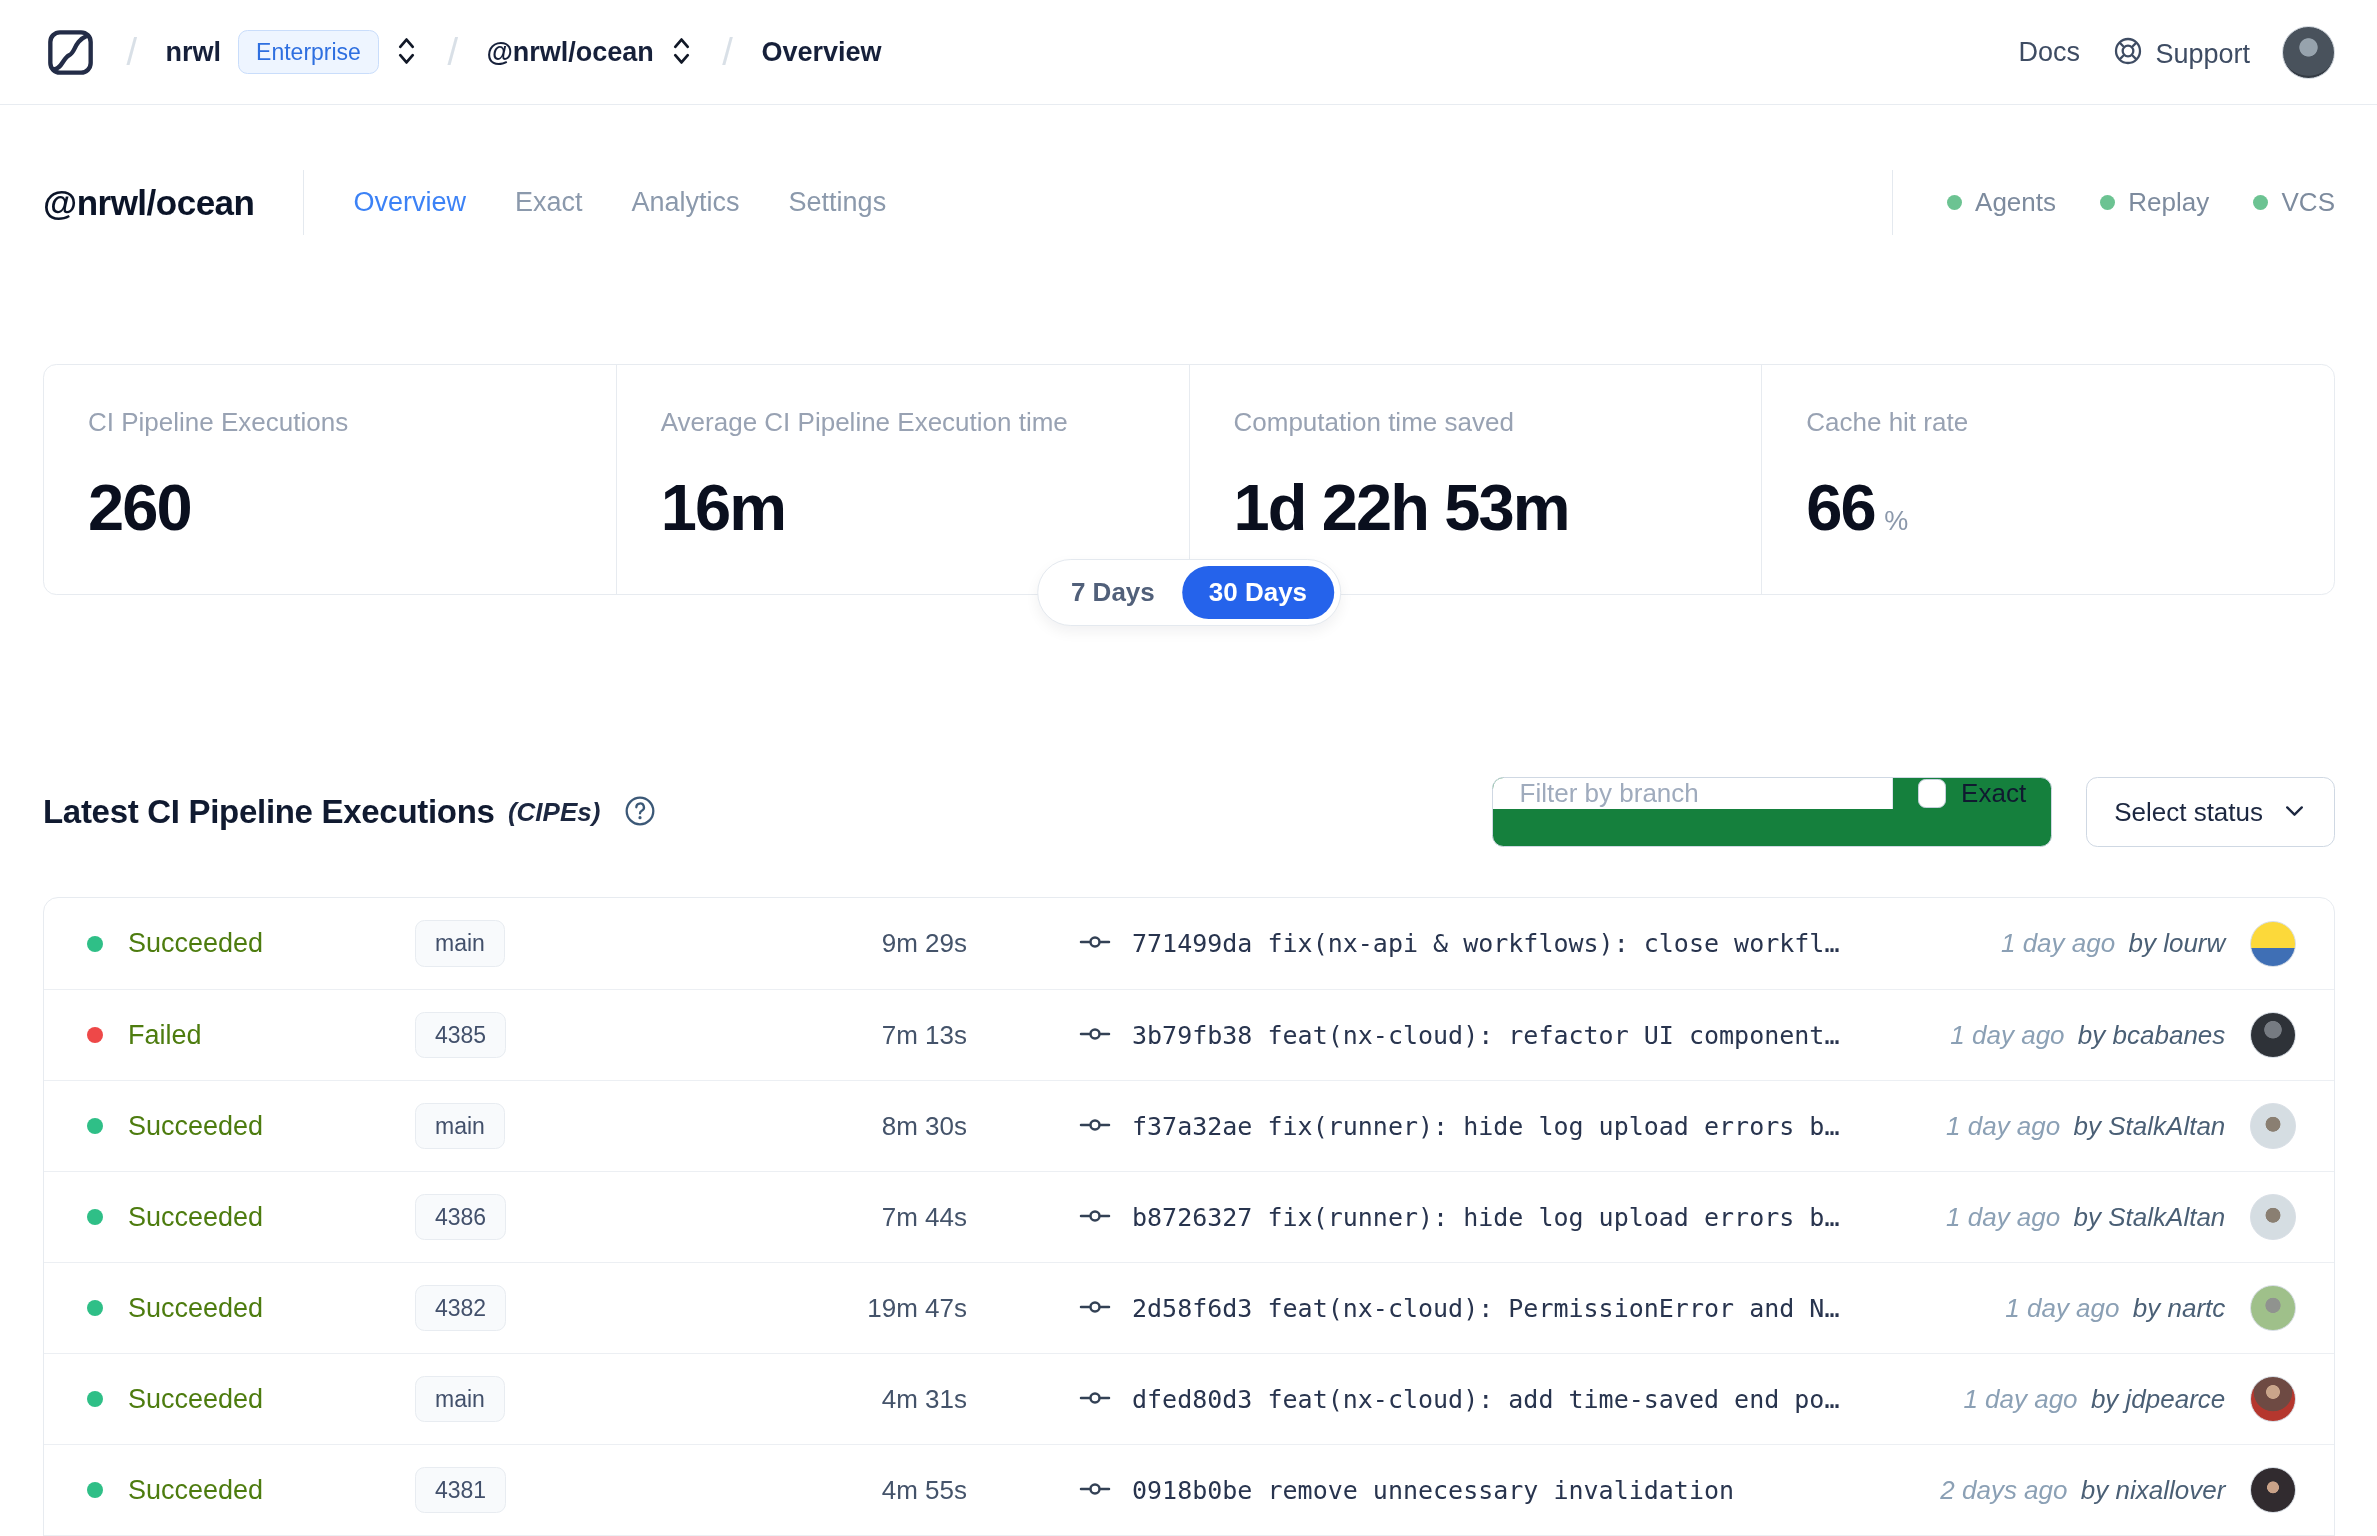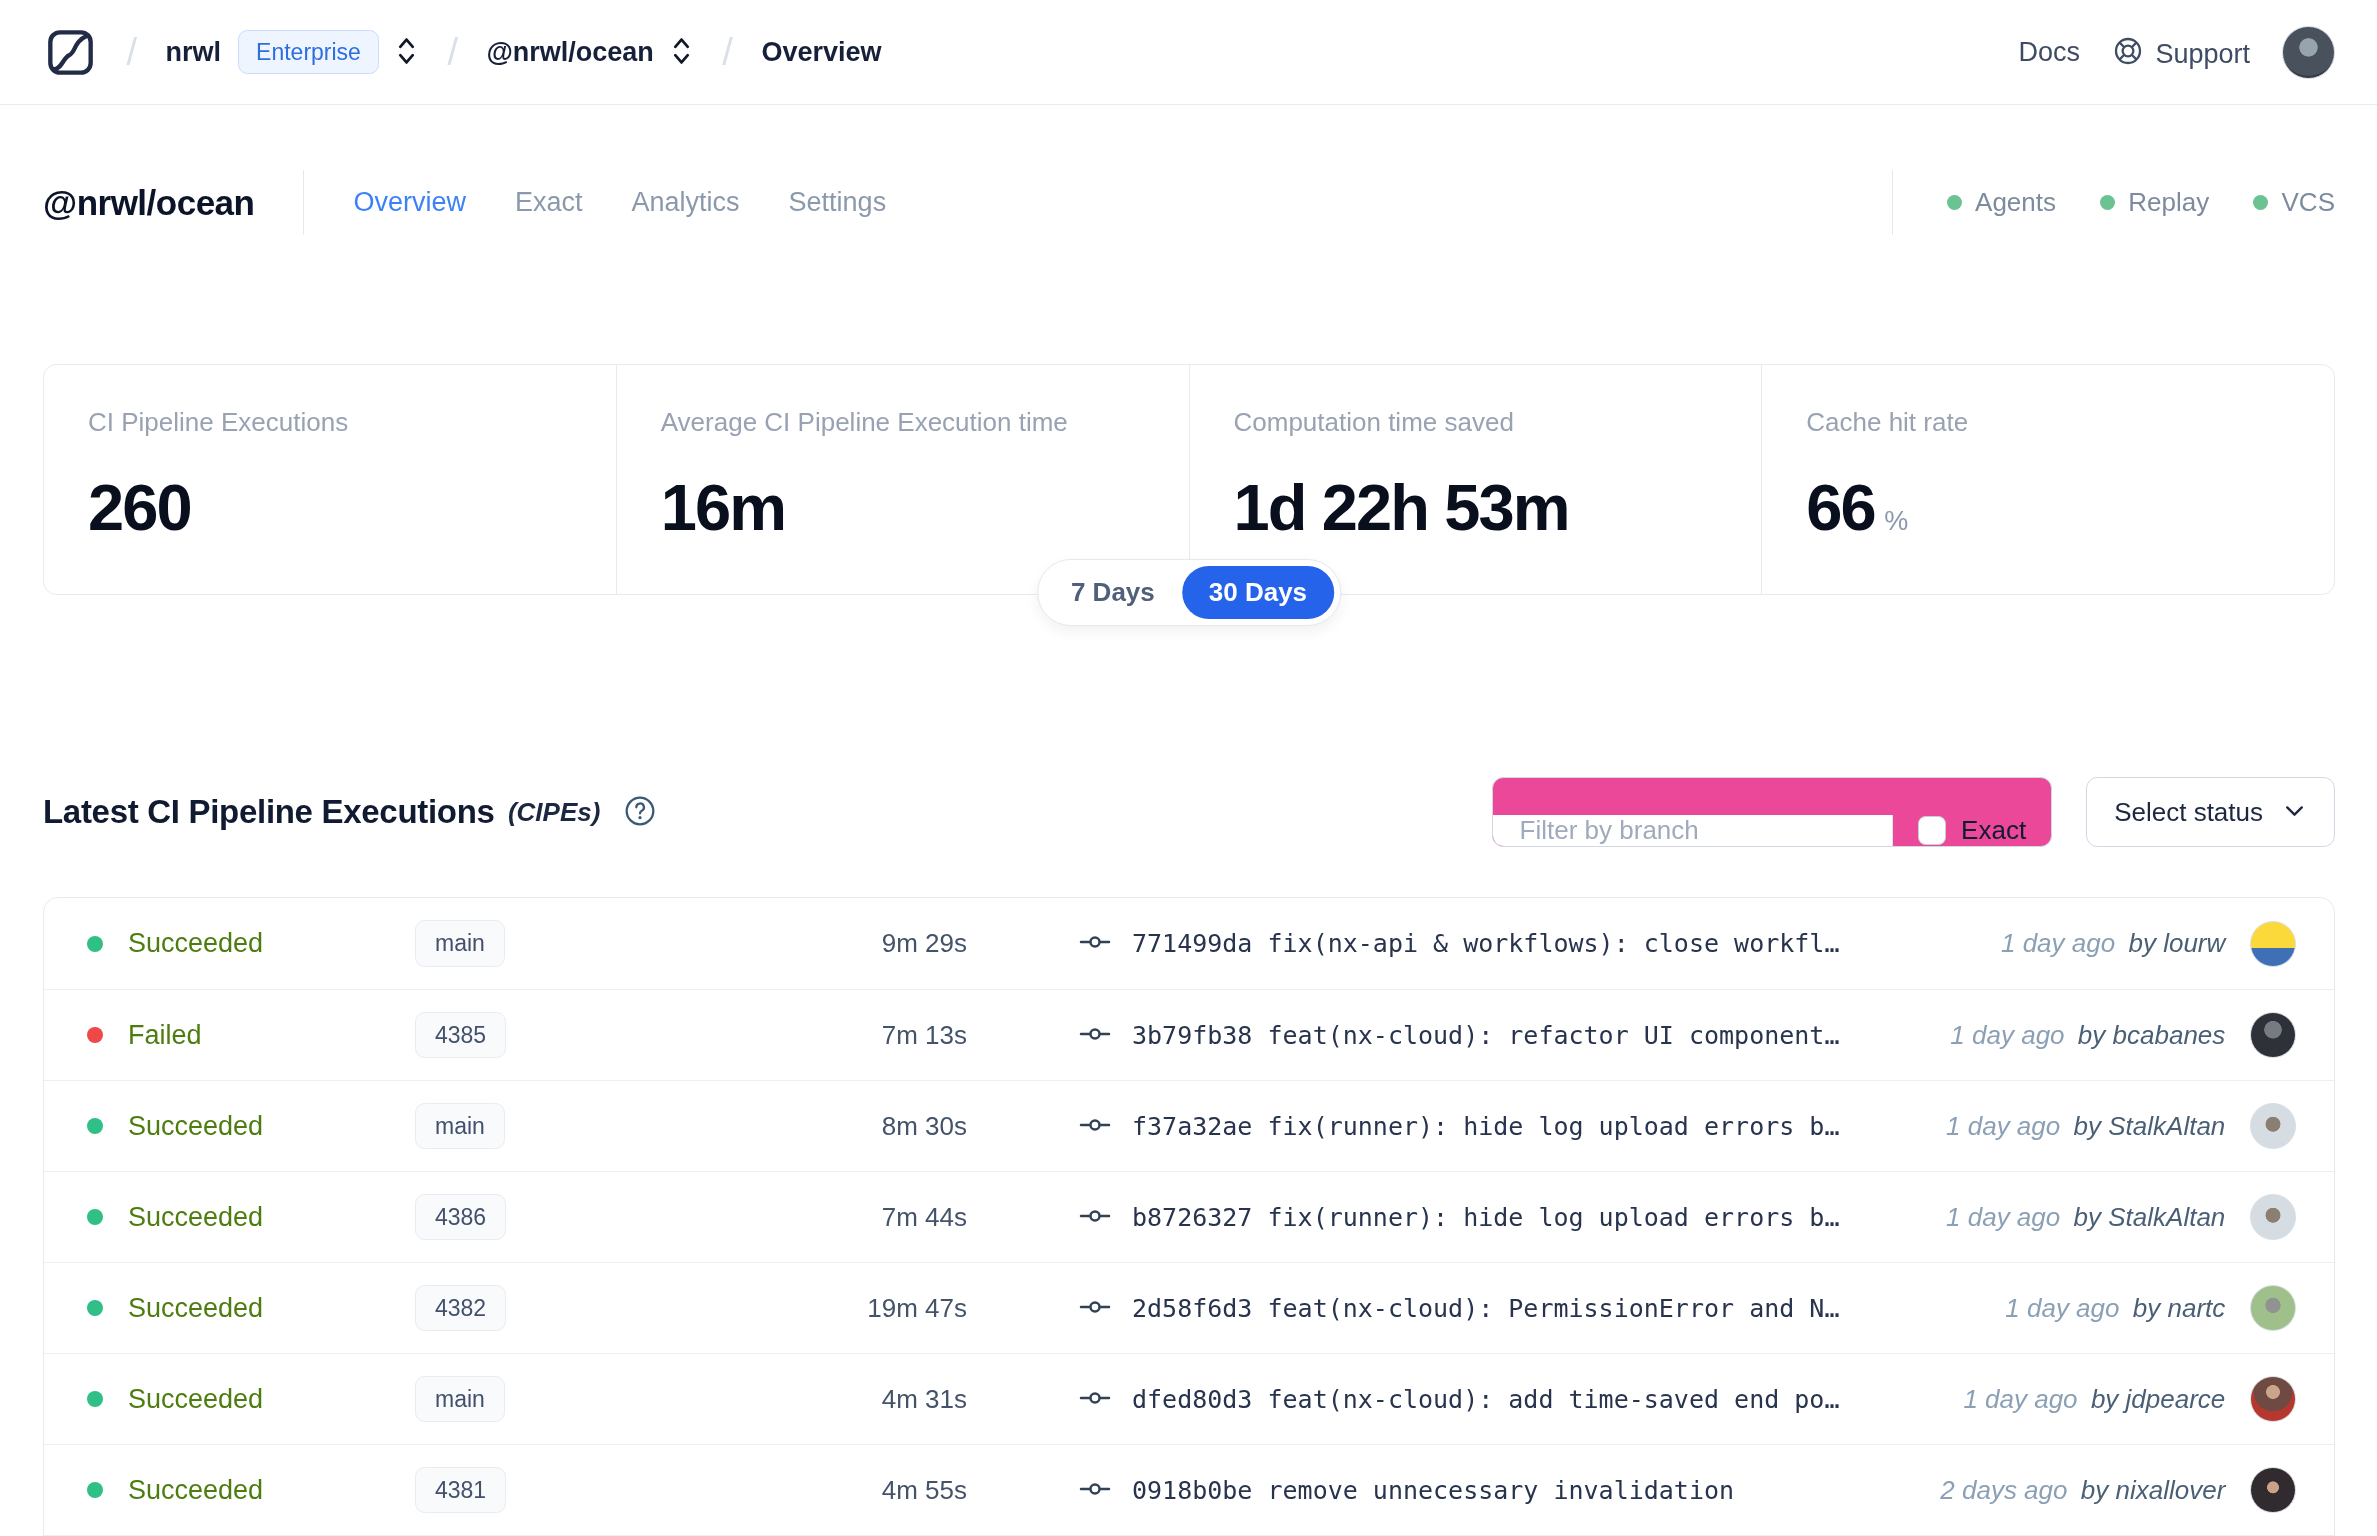--- a/index.html
+++ b/index.html
@@ -51,22 +51,22 @@
   .toggle-opt { font-size:26px; font-weight:600; color:#51607a; padding:11.4px 27px;
     border-radius:950px; cursor:pointer; white-space:nowrap; }
   .toggle-opt.selected { background:#2563eb; color:#ffffff; }
 
   
   .section-row { margin:181px 43px 0; display:flex; align-items:center; height:72px; }
   .section-title { font-size:33px; font-weight:700; color:#101a30; letter-spacing:-0.3px; }
   .section-suffix { font-size:26px; font-style:italic; font-weight:600; color:#1c2740; margin-left:13.3px; }
   .help-icon { width:34px; height:34px; margin-left:23px; cursor:pointer; }
   .filters { margin-left:auto; display:flex; align-items:center; gap:34px; }
-  .filter-group { display:flex; align-items:flex-end; border:1px solid #cfd8e3;
-    border-radius:11.4px; overflow:hidden; height:70px; background:#ec4899; }
+  .filter-group { display:flex; align-items:flex-start; border:1px solid #cfd8e3;
+    border-radius:11.4px; overflow:hidden; height:70px; background:#15803d; }
   .branch-input { border:none; outline:none; width:399px; padding:0 27px;
     font-size:26px; color:#16203a; font-family:"Liberation Sans", sans-serif; }
   .branch-input::placeholder { color:#9fabbd; }
   .exact-seg { display:flex; align-items:center; gap:15px; padding:0 25px;
     border-left:1px solid #dde4ec; cursor:pointer; }
   .checkbox { width:28.5px; height:28.5px; border:1px solid #c6d0dc; border-radius:7.6px; background:#fff; }
   .exact-label { font-size:26px; color:#101a30; }
   .status-select { display:flex; align-items:center; gap:19px; height:70px; padding:0 27px;
     border:1px solid #cfd8e3; border-radius:11.4px; background:#fff; cursor:pointer; }
   .status-select-label { font-size:26px; font-weight:500; color:#1c2740; }

